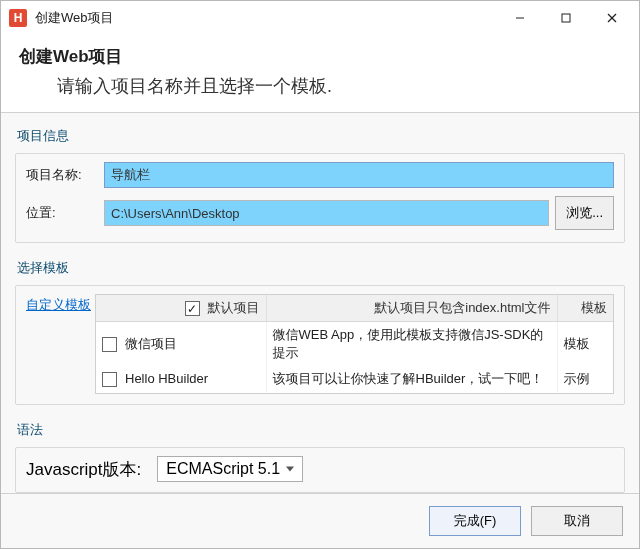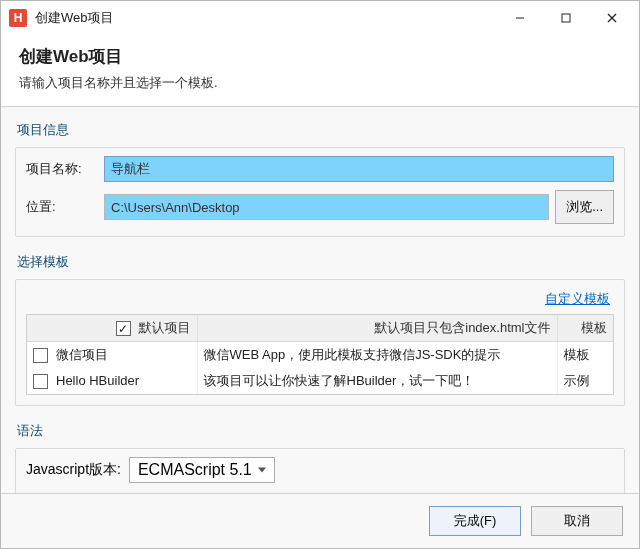--- a/index.html
+++ b/index.html
@@ -31,21 +31,21 @@
     display: flex; align-items: center; justify-content: center;
     font-size: 14px; color: #222;
     cursor: default;
   }
   
   .header {
     padding: 10px 18px 14px 18px;
     border-bottom: 1px solid #d0d0d0;
   }
   .header .h-title { font-size: 17px; font-weight: 600; color: #222; margin-bottom: 6px; }
-  .header .h-sub { font-size: 13px; color: #333; }
+  .header .h-sub { font-size: 18px; color: #333; margin-left: 38px; }
   
   .body {
     flex: 1;
     padding: 10px 14px 0 14px;
     background: #f8f8f8;
     display: flex; flex-direction: column;
     overflow: hidden;
   }
   .group {
     border: 1px solid #d8d8d8;
@@ -212,21 +212,21 @@
         <div class="row" style="margin-bottom:2px">
           <div class="row-label">位置:</div>
           <input class="text-input plain" value="C:\Users\Ann\Desktop" style="">
           <div class="btn">浏览...</div>
         </div>
       </div>
     </div>
 
     <div style="flex:1; display:flex; flex-direction:column;">
       <div class="section-title">选择模板</div>
-      <div class="group" style="flex:1; display:flex; flex-direction:column;">
+      <div class="group" style="flex:1; display:flex; flex-direction:row;">
         <div class="link-row">
           <span class="link">自定义模板</span>
         </div>
         <div class="templates-box" style="flex:1;">
           <table class="tmpl-table">
               <thead>
                 <tr>
                   <th class="col-name"><span class="chk checked"></span>默认项目</th>
                   <th>默认项目只包含index.html文件</th>
                   <th class="col-type">模板</th>
@@ -246,21 +246,21 @@
               </tbody>
             </table>
         </div>
       </div>
     </div>
 
     <div>
       <div class="section-title">语法</div>
       <div class="group" style="margin-bottom:12px;">
         <div class="row" style="margin-bottom:0">
-          <div style="font-size:14px; margin-right:8px;">Javascript版本:</div>
+          <div style="font-size:17px; margin-right:16px;">Javascript版本:</div>
           <div class="select">
             <span>ECMAScript 5.1</span>
           </div>
         </div>
       </div>
     </div>
 
   </div>
 
   <div class="footer">

